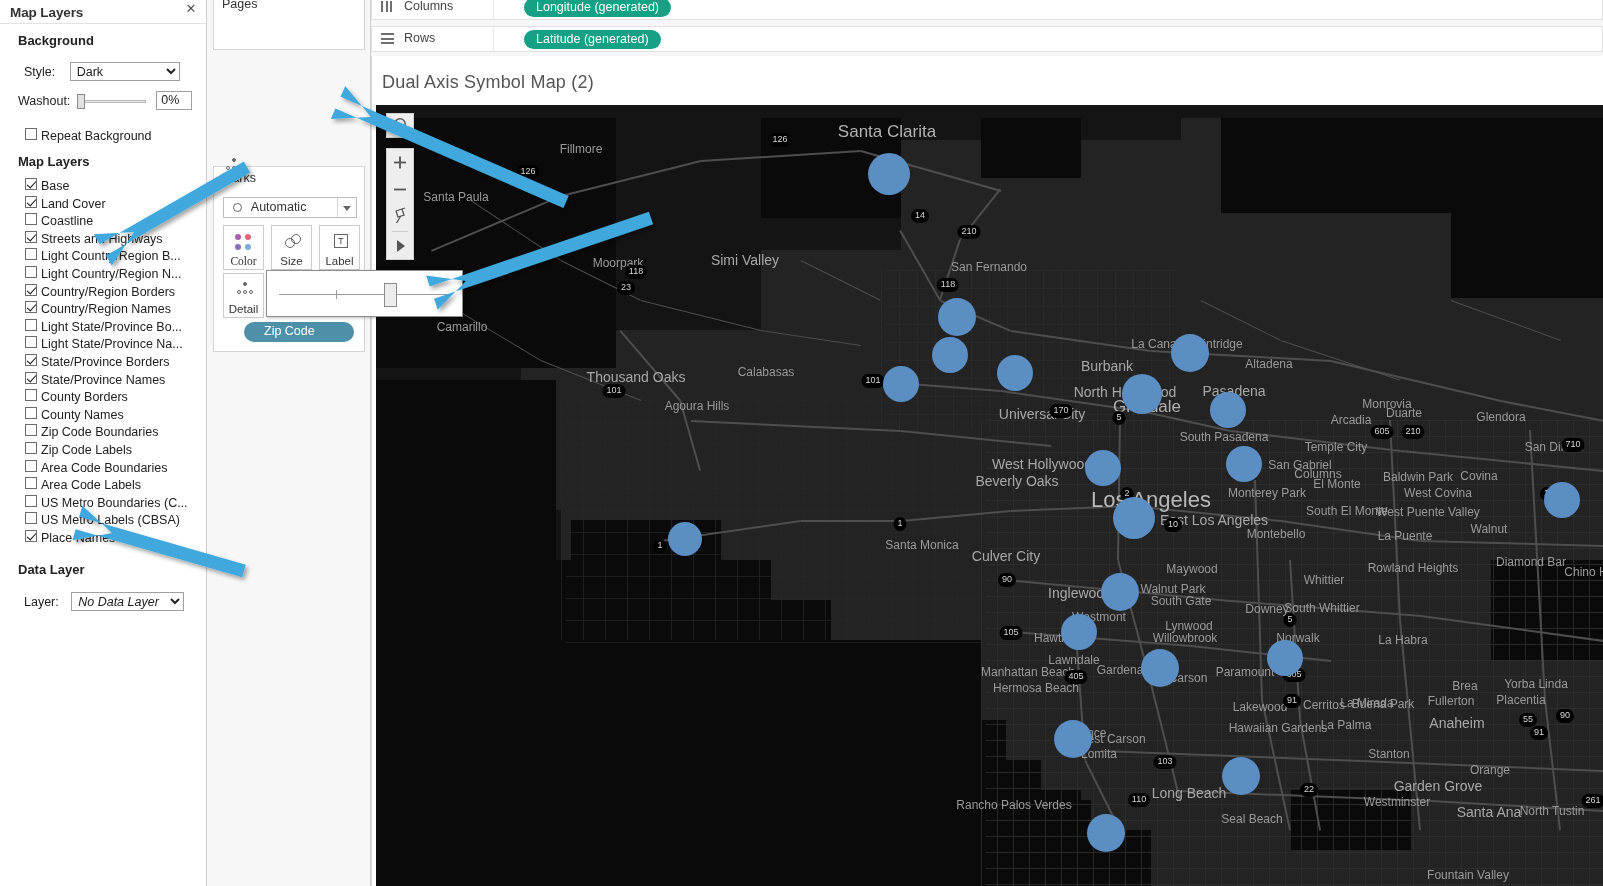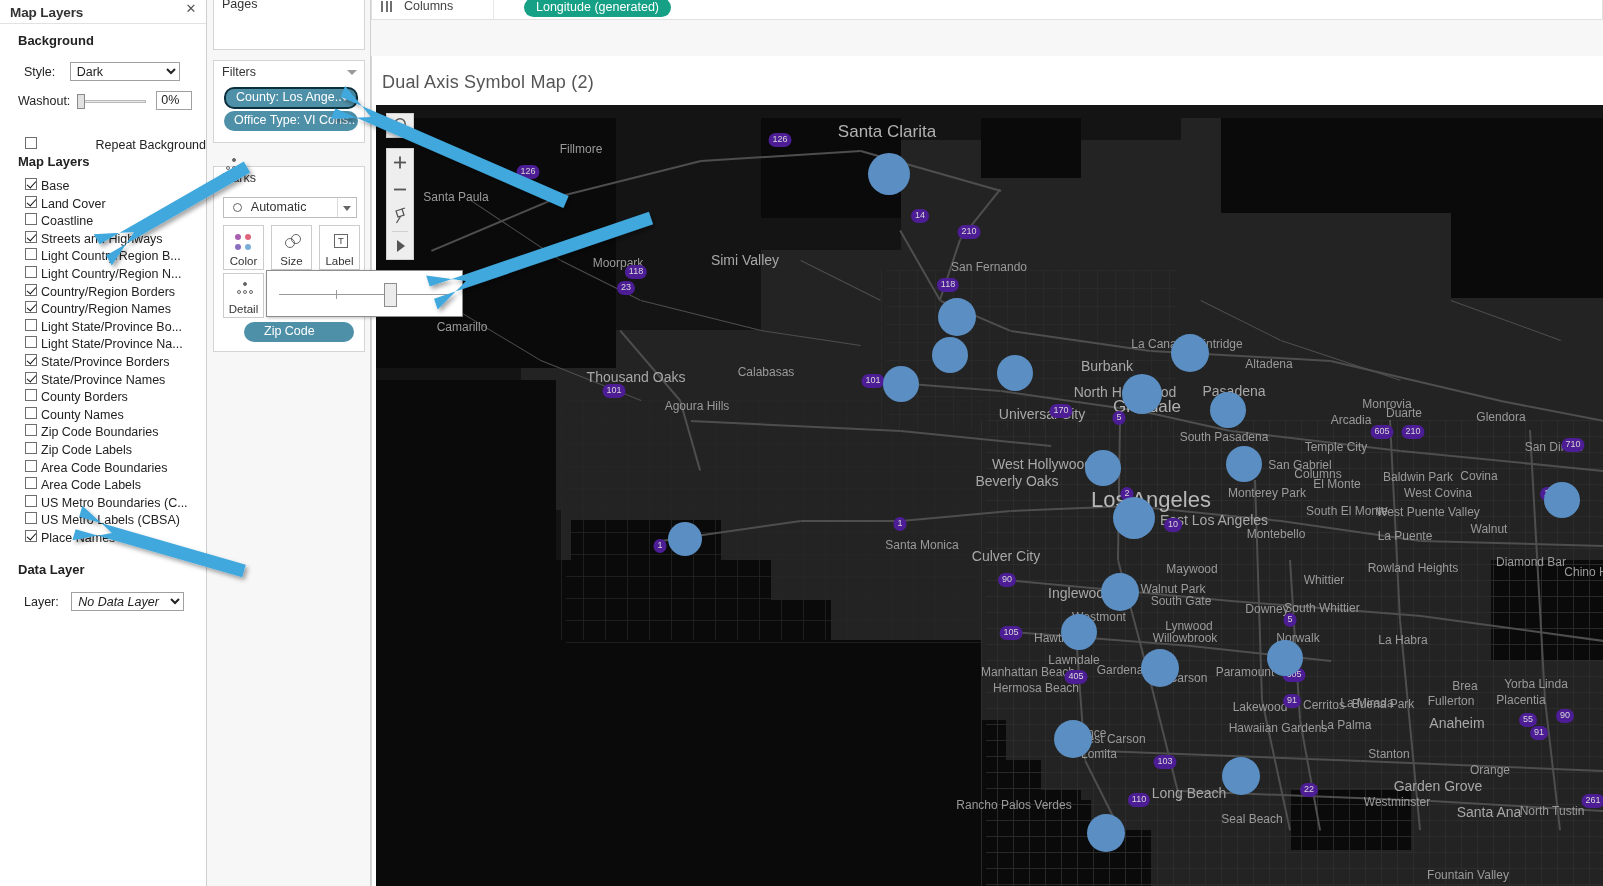--- a/index.html
+++ b/index.html
@@ -35,21 +35,21 @@
     color: #555; font-size: 13px; line-height: 14px; text-align: center;
     cursor: pointer;
   }
   .sect-title {
     font-size: 13px; font-weight: bold; color: #222;
     padding: 0 0 0 18px;
   }
   #sect-background { position: absolute; left: 0; top: 33px; }
   .row-style { position: absolute; left: 0; top: 62px; width: 100%; padding-left: 24px; }
   .row-washout { position: absolute; left: 0; top: 91px; width: 100%; padding-left: 18px; }
-  .row-repeat { position: absolute; left: 0; top: 111px; width: 100%; padding-left: 25px; text-align: right; }
+  .row-repeat { position: absolute; left: 0; top: 102px; width: 100%; padding-left: 25px; }
   .lbl { font-size: 12.5px; color: #222; display: inline-block; vertical-align: middle; }
 
   select.tbl-select {
     font-family: "Liberation Sans", sans-serif;
     font-size: 12.5px;
     height: 19px;
     border: 1px solid #a0a0a0;
     background: #fff;
     color: #222;
     vertical-align: middle;
@@ -184,21 +184,21 @@
   }
 
   .mbtn {
     position: absolute;
     width: 41px; height: 45px;
     border: 1px solid #cccccc; background: #fff;
     text-align: center;
     cursor: pointer;
   }
   .mbtn .mlabel { position: absolute; left: 0; bottom: 2px; width: 100%; font-size: 11.5px; color: #333; }
-  #mbtn-color { left: 9px; top: 58px; }
+  #mbtn-color { left: 9px; top: 58px; font-family: Liberation Serif, serif; }
   #mbtn-size  { left: 57px; top: 58px; }
   #mbtn-label { left: 105px; top: 58px; }
   #mbtn-detail{ left: 9px; top: 106px; }
 
   .ico-color { position: absolute; left: 11px; top: 8px; width: 19px; height: 18px; }
   .ico-color i { position: absolute; width: 6px; height: 6px; border-radius: 50%; }
   .ico-color i:nth-child(1){ left:0; top:0; background:#a85fb0; }
   .ico-color i:nth-child(2){ left:10px; top:0; background:#e1657a; }
   .ico-color i:nth-child(3){ left:0; top:10px; background:#8a6fbe; }
   .ico-color i:nth-child(4){ left:10px; top:10px; background:#7aaed6; }
@@ -297,21 +297,21 @@
     pointer-events: none;
     font-family: "Liberation Sans", sans-serif;
   }
   .map-label.s1 { font-size: 12px; }
   .map-label.s2 { font-size: 14px; color: #a8a8a8; }
   .map-label.s3 { font-size: 17px; color: #b2b2b2; }
   .map-label.s4 { font-size: 22px; color: #b8b8b8; }
 
   .shield {
     position: absolute;
-    background: #4c1d95;
+    background: #000000;
     color: #d8d8d8;
     font-size: 9px;
     line-height: 13px;
     height: 14px;
     padding: 0 4px;
     border-radius: 7px;
     text-align: left;
     pointer-events: none;
   }
 
@@ -405,31 +405,20 @@
       <select class="tbl-select" id="layer-select"><option value="No Data Layer">No Data Layer</option><option value="Population">Population</option><option value="Households">Households</option><option value="Median Age">Median Age</option></select>
     </div>
   </div>
 
   <div id="shelf-col">
 
     <div class="card" id="card-pages">
       <div class="card-ttl">Pages</div>
     </div>
 
-    <div class="card" id="card-filters">
-      <div class="card-ttl">Filters</div>
-      <span class="card-caret"></span>
-      <div class="pill selected" id="filter-pill-1">
-        <span>County: Los Ange..</span>
-        <span class="pcaret"></span>
-      </div>
-      <div class="pill" id="filter-pill-2">
-        <span>Office Type: VI Cons..</span>
-      </div>
-    </div>
 
     <div class="card" id="card-marks">
       <div class="card-ttl">Marks</div>
 
       <div class="marks-type">
         <span class="mt-circ"></span>
         <span>Automatic</span>
         <span class="mt-caret"></span>
       </div>
 
@@ -486,20 +475,30 @@
   <div id="shelf-area">
     <div class="shelf" id="shelf-columns">
       <span class="ico-cols">
           <i></i>
           <i></i>
           <i></i>
         </span>
       <span class="shname">Columns</span>
       <span class="shdiv"></span>
       <span class="green-pill">Longitude (generated)</span>
+    </div>
+    <div class="shelf" id="shelf-rows">
+      <span class="ico-rows">
+          <i></i>
+          <i></i>
+          <i></i>
+        </span>
+      <span class="shname">Rows</span>
+      <span class="shdiv"></span>
+      <span class="green-pill">Latitude (generated)</span>
     </div>
   </div>
 
   <div id="viz-area">
     <div id="viz-title">Dual Axis Symbol Map (2)</div>
     <div id="map">
       <div id="map-geometry">
           <div class="landmass" style="left: 185px; top: 225px; width: 1060px; height: 560px;"></div>
           <div class="landmass" style="left: 385px; top: 145px; width: 860px; height: 120px;"></div>
           <div class="landmass" style="left: 525px; top: 35px; width: 420px; height: 120px;"></div>

